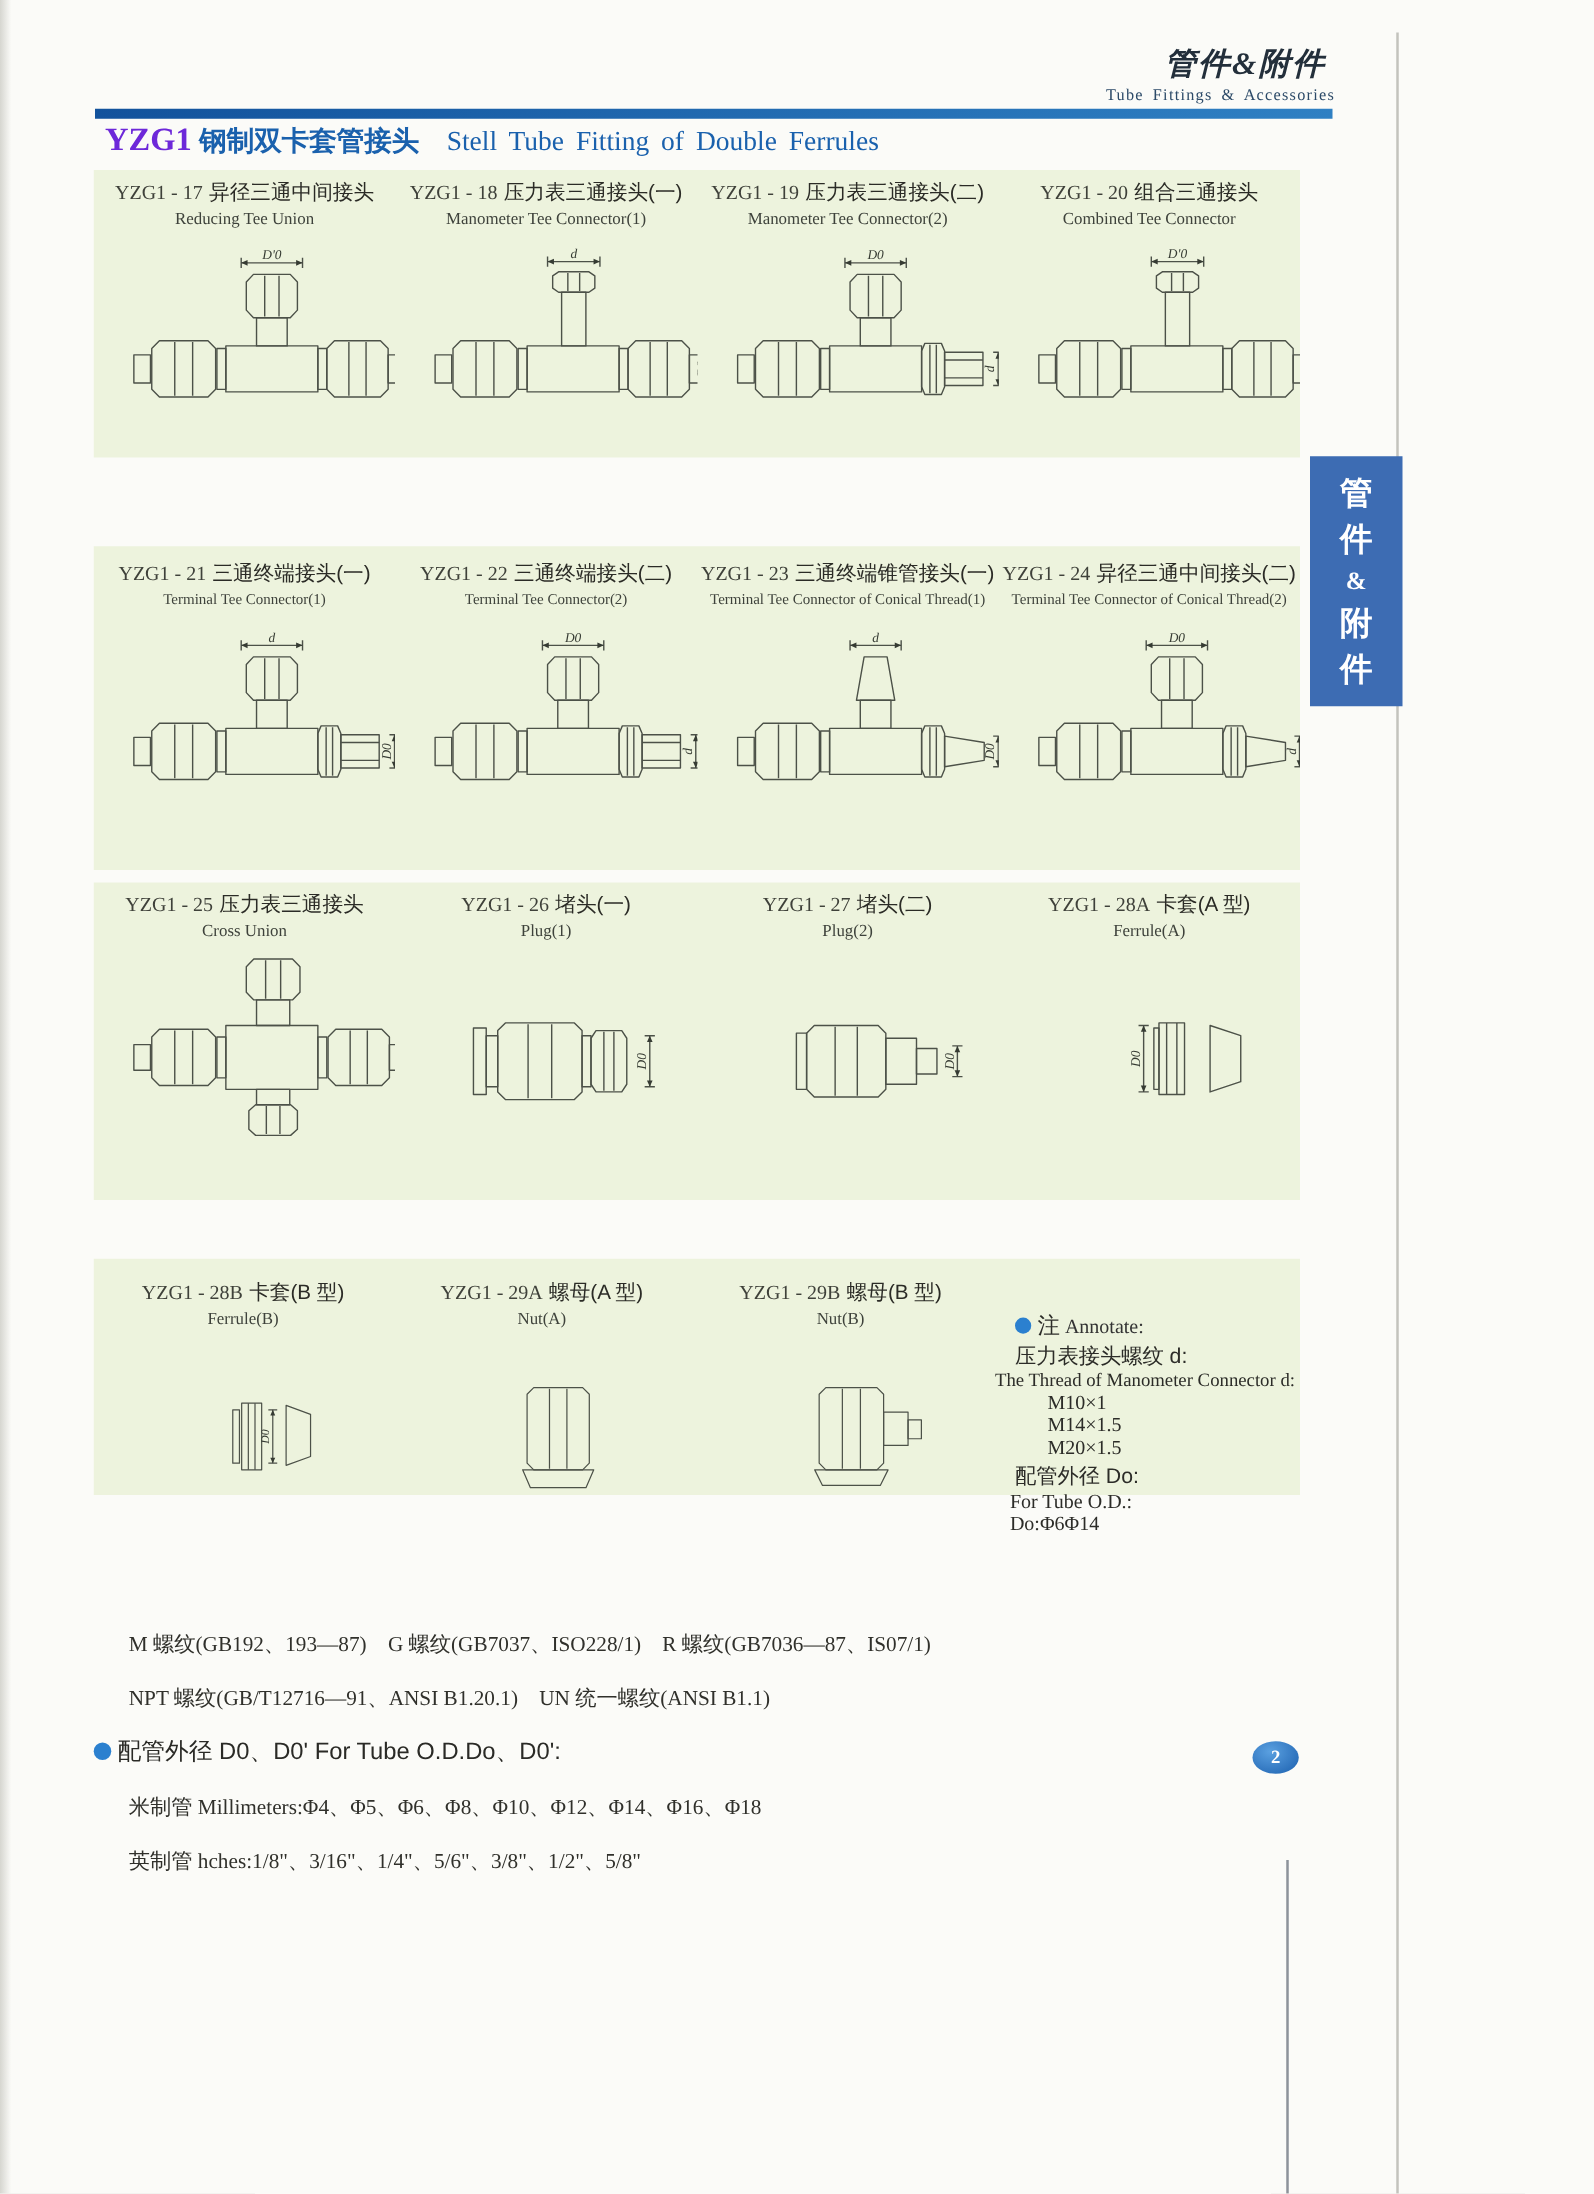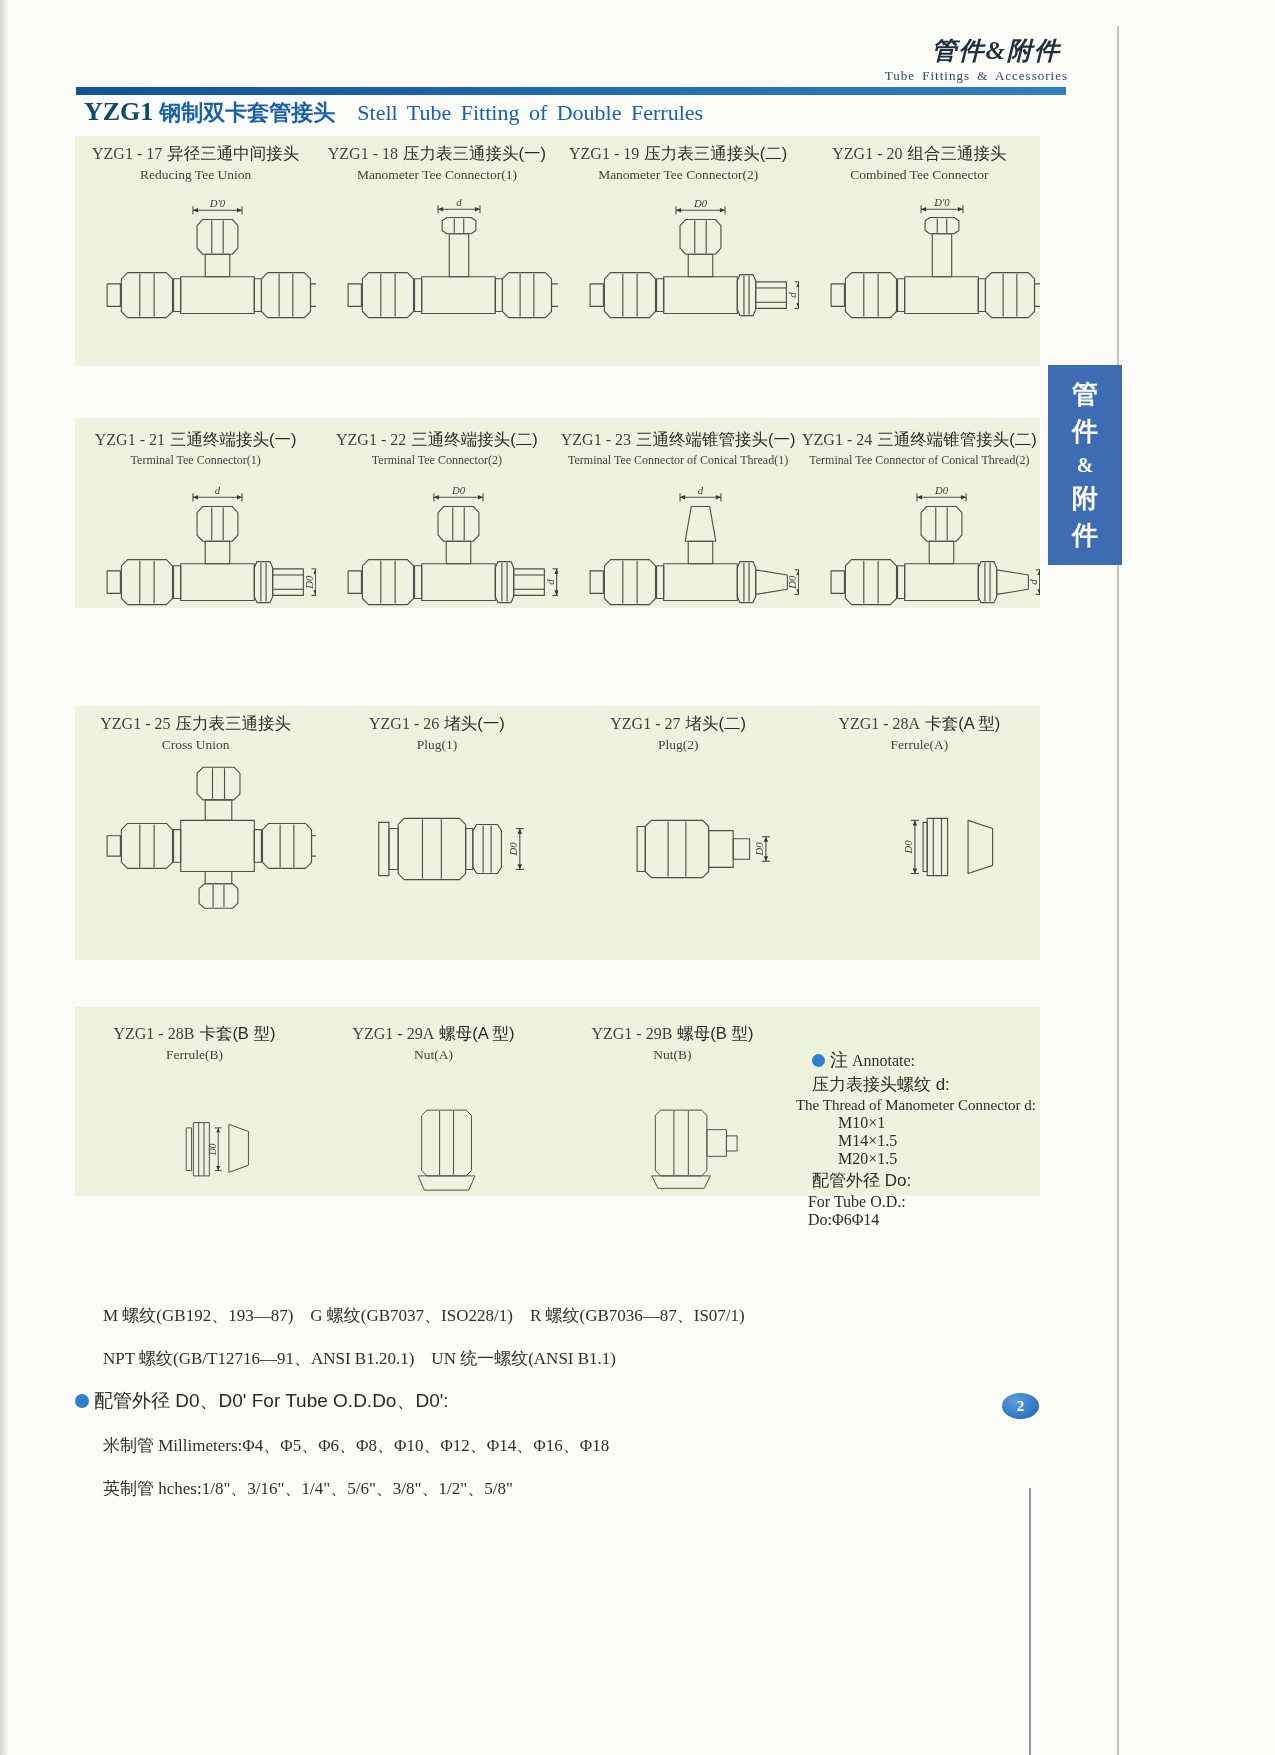--- a/index.html
+++ b/index.html
@@ -14,29 +14,29 @@
   
   .hdr-cn{position:absolute;right:214px;top:34px;font:bold italic 25px "Liberation Serif",serif;
           color:#232f3b;letter-spacing:2px;}
   .hdr-en{position:absolute;right:207px;top:68px;font:13px "Liberation Serif",serif;
           color:#2c4a68;letter-spacing:1px;word-spacing:3px;}
   .hdr-rule{position:absolute;left:76px;top:87px;width:990px;height:8px;
             background:linear-gradient(90deg,#12529c,#2f80c3);}
 
   
   .doc-title{position:absolute;left:84px;top:97px;white-space:nowrap;}
-  .doc-title .model{font:bold 26px "Liberation Serif",serif;color:#0c4a6e;}
+  .doc-title .model{font:bold 26px "Liberation Serif",serif;color:#6d28d9;}
   .doc-title .t-cn{font-size:22px;color:#1a61ad;margin-left:6px;font-weight:600;}
   .doc-title .t-en{font:22px "Liberation Serif",serif;color:#1a61ad;margin-left:22px;word-spacing:4px;}
 
   
   .panel{position:absolute;left:75px;width:965px;background:#edf3dd;
          display:grid;grid-template-columns:repeat(4,1fr);}
   .p1{top:136px;height:230px;}
-  .p2{top:418px;height:190px;}
+  .p2{top:437px;height:259px;}
   .p3{top:706px;height:254px;}
   .p4{top:1007px;height:189px;}
 
   .cell{text-align:center;padding-top:7px;overflow:hidden;}
   .p2 .cell{padding-top:11px;}
   .p4 .cell{padding-top:16px;}
   .cell-code{font:16px "Liberation Serif",serif;color:#3f413a;white-space:nowrap;}
   .cell-code .cn{font-family:"Liberation Sans",sans-serif;font-size:16.5px;color:#2b2b26;margin-left:5px;}
   .cell-en{font:13.5px "Liberation Serif",serif;color:#3e423b;margin-top:2px;white-space:nowrap;}
   .p2 .cell-en{font-size:12px;}
@@ -353,21 +353,21 @@
               <line x1="204" y1="108" x2="212" y2="108"></line>
               <line x1="208" y1="84" x2="208" y2="108"></line>
               <polygon class="ar" points="208,84 205.8,89 210.2,89"></polygon>
               <polygon class="ar" points="208,108 205.8,103 210.2,103"></polygon>
               <text class="dim" transform="rotate(-90 205 96)" x="205" y="96">D0</text>
             </g>
           </svg></div>
   </div>
       <div class="cell">
     <div class="cell-code">
-      <span class="code">YZG1 - 24</span><span class="cn">三通终端锥管接头(二)</span>
+      <span class="code">YZG1 - 24</span><span class="cn">异径三通中间接头(二)</span>
     </div>
     <div class="cell-en">Terminal Tee Connector of Conical Thread(2)</div>
     <div class="cell-drawing"><svg viewBox="0 0 225 150" width="230" xmlns="http://www.w3.org/2000/svg">
             <g fill="none" stroke="#4c5148" stroke-width="1.1" stroke-linejoin="round">
               <rect x="4" y="85" width="13" height="22"></rect>
               <polygon points="24,74 62,74 68,80 68,112 62,118 24,118 18,112 18,80"></polygon>
               <line x1="36" y1="75" x2="36" y2="117"></line>
               <line x1="50" y1="75" x2="50" y2="117"></line>
               <rect x="69" y="80" width="7" height="32"></rect>
               <rect x="76" y="78" width="72" height="36"></rect>

